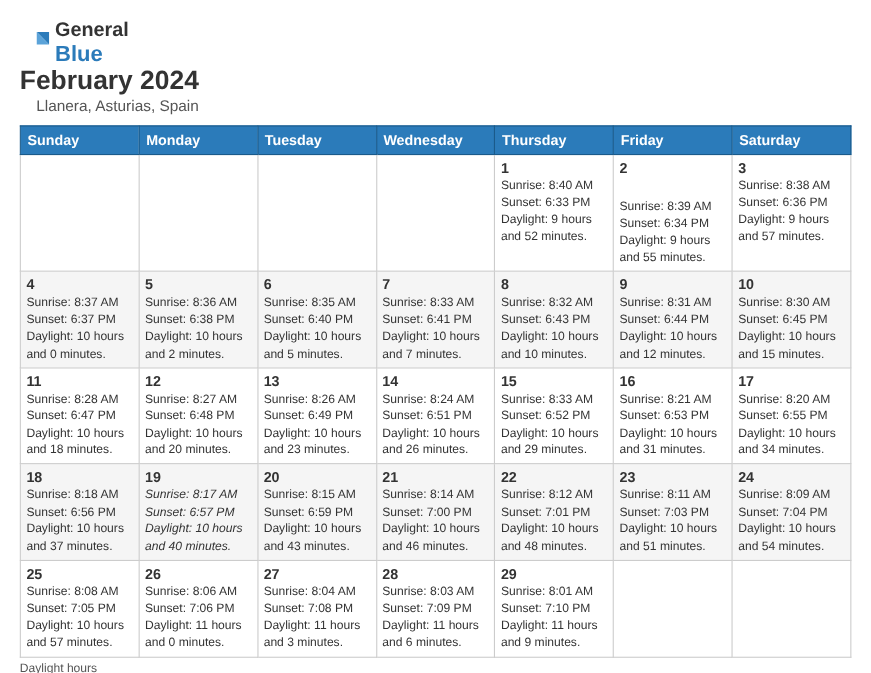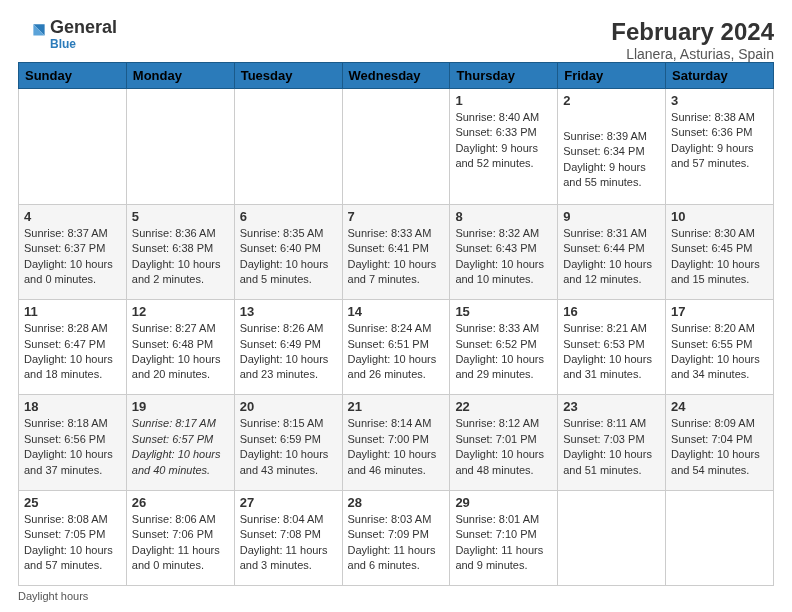--- a/index.html
+++ b/index.html
@@ -14,38 +14,40 @@
       width: 792px;
       height: 612px;
       padding: 18px 18px 10px 18px;
       display: flex;
       flex-direction: column;
     }
     .header {
       display: flex;
       justify-content: space-between;
       align-items: flex-start;
+      margin-bottom: 10px;
+      flex-direction: column;
     }
     .logo {
       display: flex;
       align-items: center;
       gap: 4px;
     }
     .logo-text {
       display: flex;
       flex-direction: column;
       line-height: 1.1;
     }
     .logo-general {
       font-size: 18px;
       font-weight: bold;
       color: #333;
     }
     .logo-blue {
-      font-size: 12px;
+      font-size: 20px;
       font-weight: bold;
       color: #2b7bba;
     }
     .logo-icon {
       width: 28px;
       height: 28px;
     }
     .title-block {
       text-align: right;
     }
@@ -59,21 +61,21 @@
       color: #555;
     }
     .calendar {
       flex: 1;
       border-collapse: collapse;
       width: 100%;
       table-layout: fixed;
     }
     .calendar th {
       background: #2b7bba;
-      color: #000000;
+      color: #ffffff;
       font-size: 13px;
       font-weight: bold;
       text-align: left;
       padding: 5px 6px;
       border: 1px solid #1a5a8a;
     }
     .calendar td {
       border: 1px solid #ccc;
       vertical-align: top;
       padding: 4px 5px;

